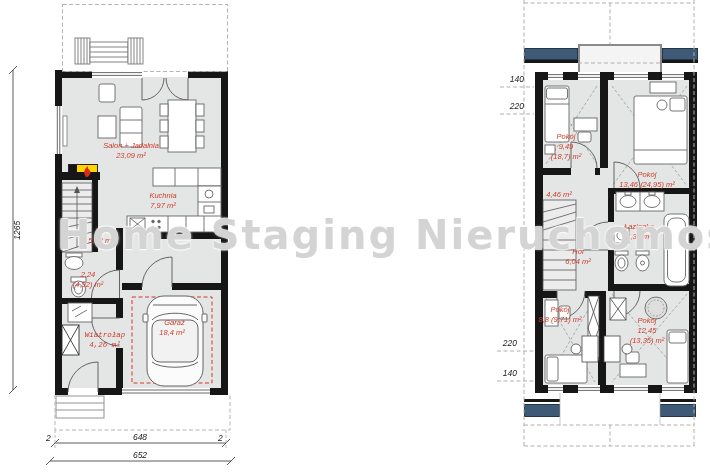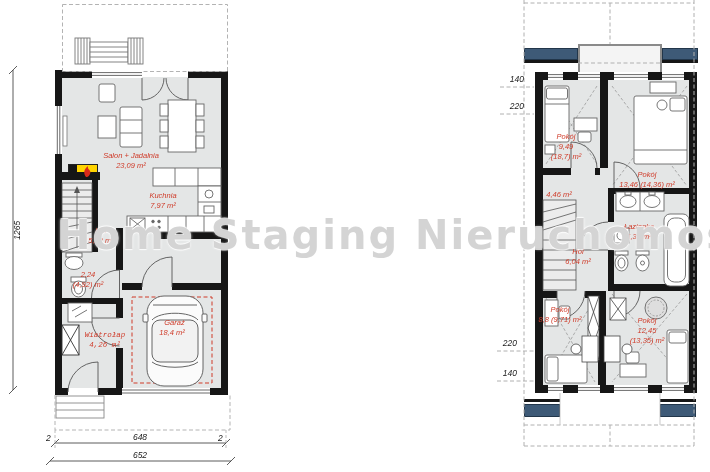--- a/index.html
+++ b/index.html
@@ -378,21 +378,21 @@
       <rect x="610" y="298" width="16" height="22"></rect>
       <line x1="610" y1="298" x2="626" y2="320"></line>
         <line x1="626" y1="298" x2="610" y2="320"></line>
       <rect x="582" y="336" width="16" height="26"></rect>
         <rect x="604" y="336" width="16" height="26"></rect>
       <circle cx="576" cy="349" r="5"></circle>
         <circle cx="627" cy="349" r="5"></circle>
     </g>
   </svg>
 
-  <div class="rlabel" style="left:131px;top:151px;">
+  <div class="rlabel" style="left:131px;top:141px;">
     <span>Salon + Jadalnia</span>
     <span>23,09 m²</span>
   </div>
   <div class="rlabel" style="left:163px;top:191px;">
     <span>Kuchnia</span>
     <span>7,97 m²</span>
   </div>
   <div class="rlabel" style="left:101px;top:226px;">
     <span>Hol</span>
     <span>5,22 m²</span>
@@ -410,21 +410,21 @@
     <span>18,4 m²</span>
   </div>
 
   <div class="rlabel" style="left:566px;top:132px;">
     <span>Pokój</span>
     <span>9,49</span>
     <span>(18,7) m²</span>
   </div>
   <div class="rlabel" style="left:647px;top:170px;">
     <span>Pokój</span>
-    <span>13,46 (14,36) m²</span>
+    <span>13,46 (24,95) m²</span>
   </div>
   <div class="rlabel" style="left:559px;top:190px;">
     <span>4,46 m²</span>
   </div>
   <div class="rlabel" style="left:578px;top:247px;">
     <span>Hol</span>
     <span>6,04 m²</span>
   </div>
   <div class="rlabel" style="left:639px;top:222px;">
     <span>Łazienka</span>

